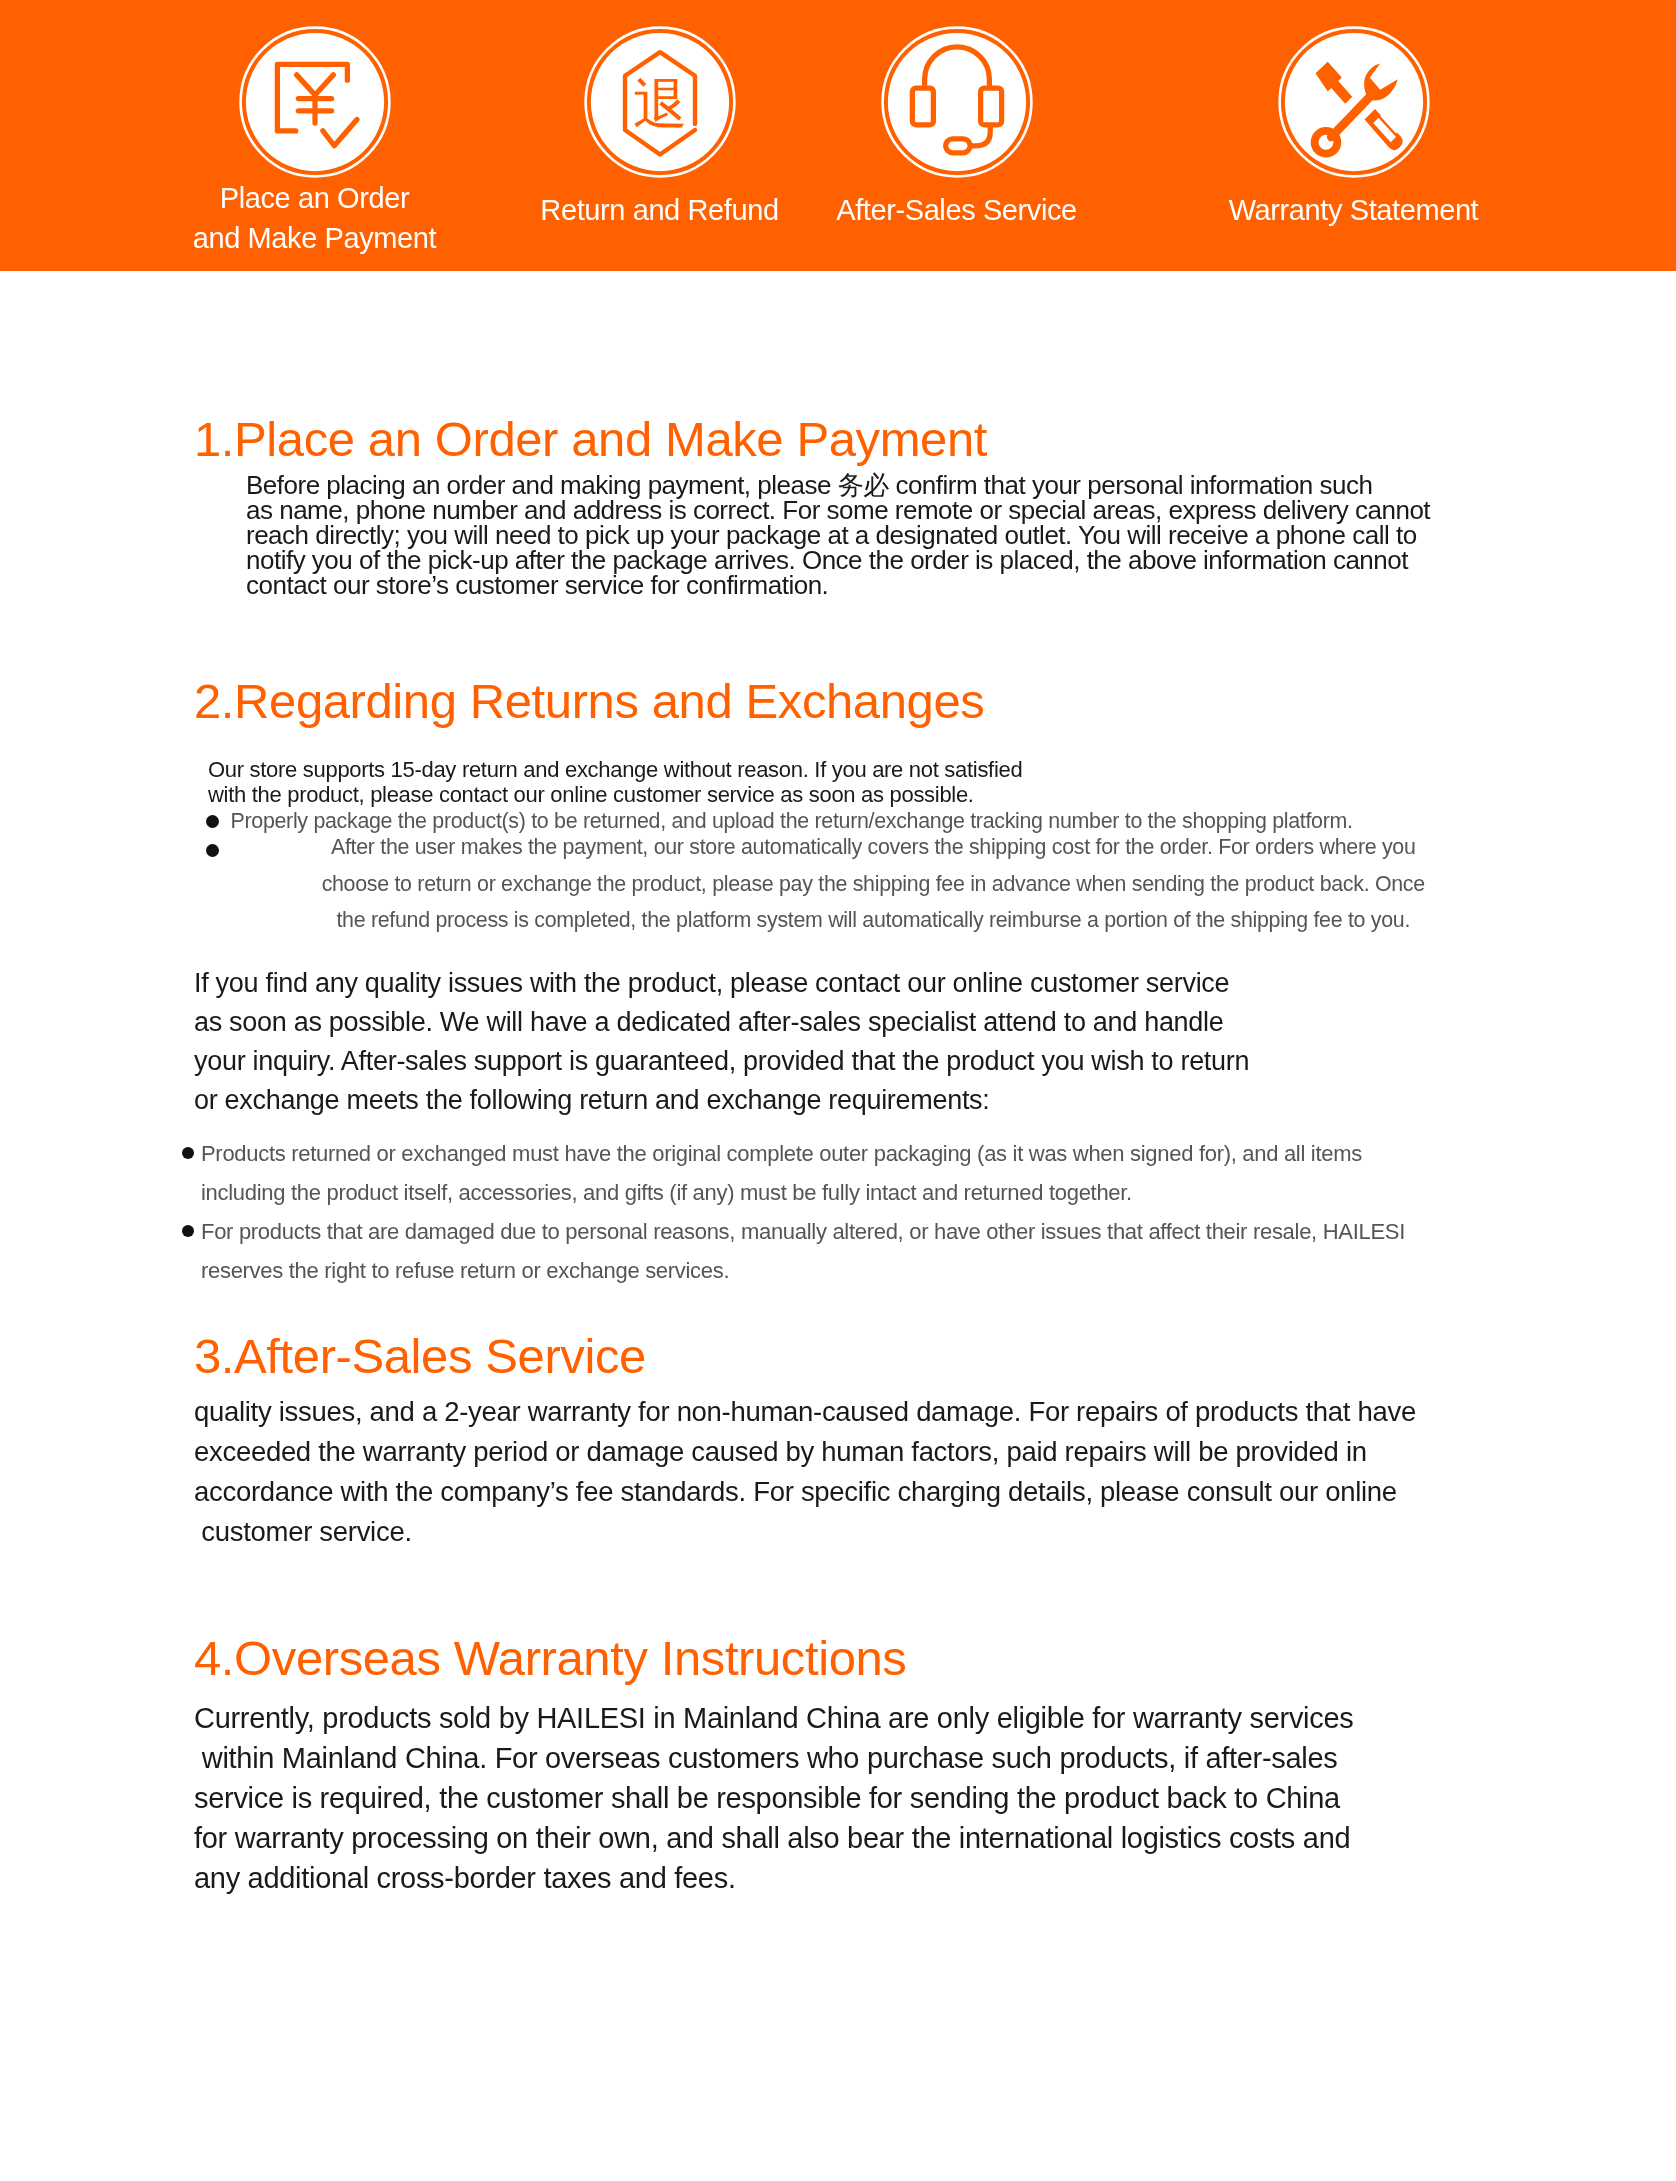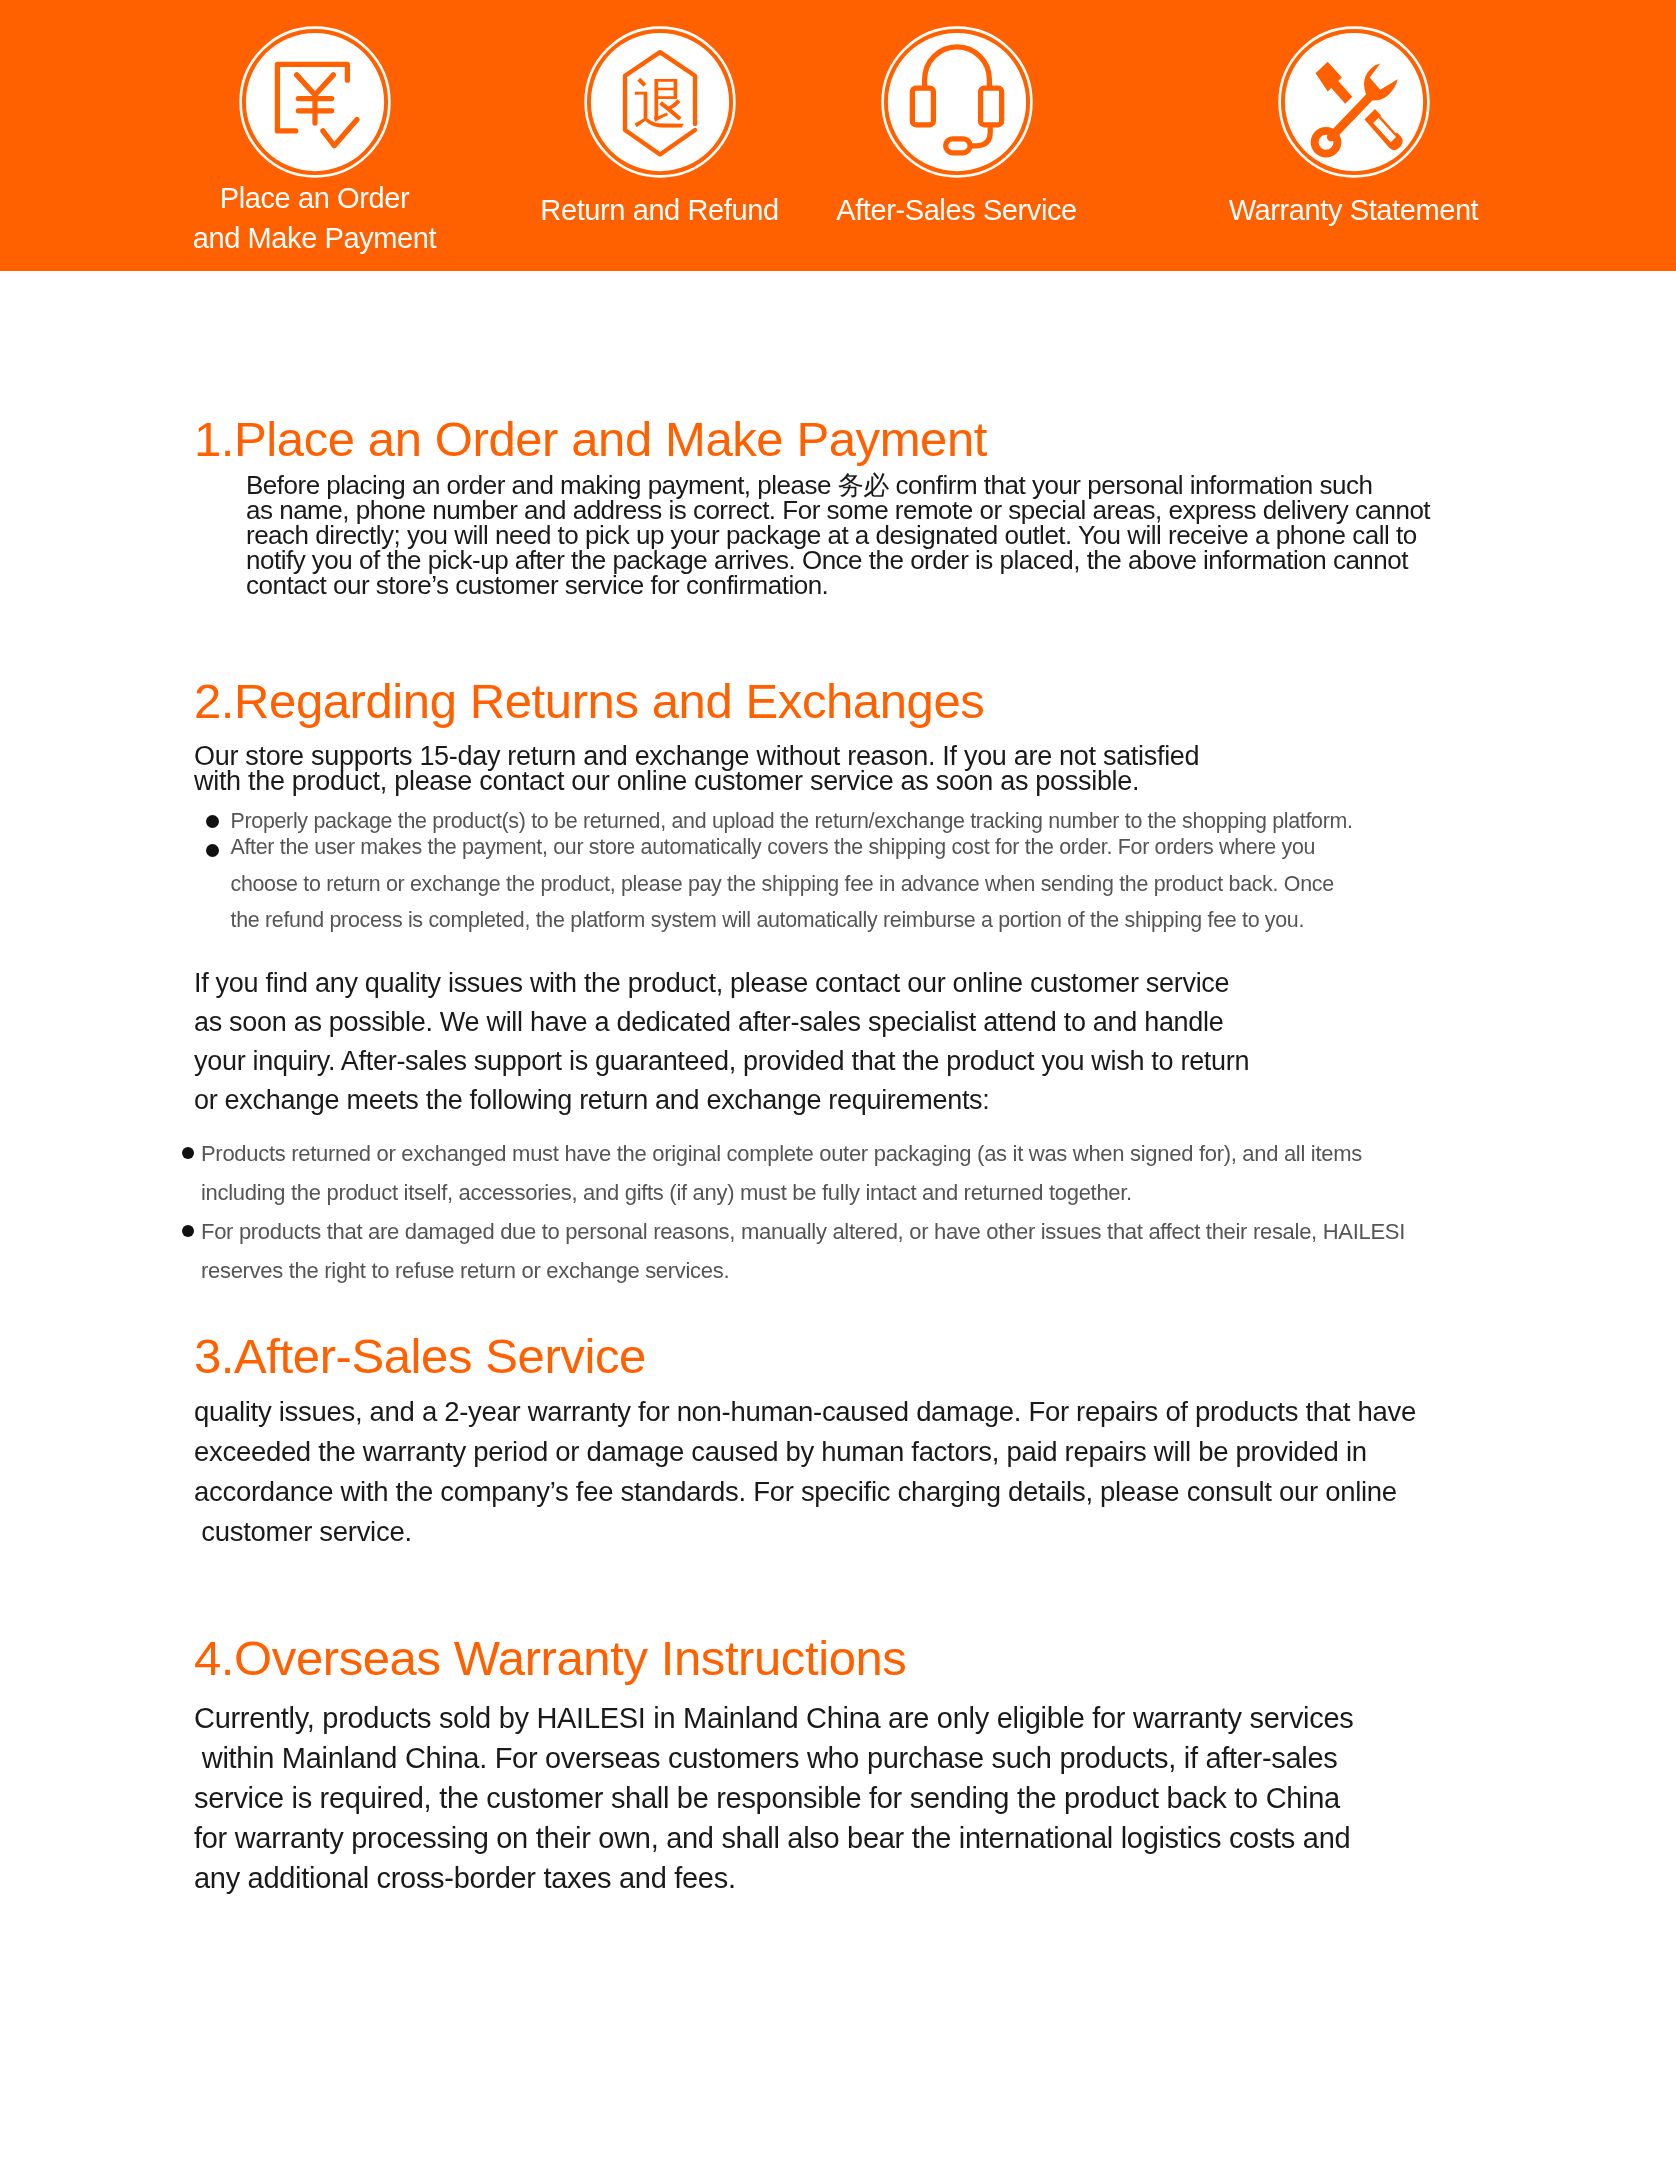--- a/index.html
+++ b/index.html
@@ -10,31 +10,31 @@
   .feature .ring { position: absolute; top: 24.5px; left: 50%; margin-left: -77px; width: 154px; height: 154px; }
   .feature .label { position: absolute; left: 0; right: 0; text-align: center; color: #ffffff;
                     font-size: 29px; line-height: 40px; letter-spacing: -0.4px; }
   .feature .label.one { top: 190px; }
   .feature .label.two { top: 178px; }
 
   .sec-title { position: absolute; left: 194px; color: #ff6000; font-size: 49px; font-weight: normal;
                margin: 0; letter-spacing: -0.4px; white-space: nowrap; }
   .p1 { position: absolute; left: 246px; top: 473px; width: 1275px; font-size: 26px; line-height: 25px;
         color: #1a1a1a; margin: 0; letter-spacing: -0.5px; }
-  .p2intro { position: absolute; left: 194px; top: 744px; width: 1135px; font-size: 27px; line-height: 24.5px;
-             color: #1a1a1a; margin: 0; letter-spacing: -0.3px; }
+  .p2intro { position: absolute; left: 194px; top: 744px; width: 1135px; font-size: 22px; line-height: 24.5px;
+             color: #1a1a1a; margin: 14px; letter-spacing: -0.3px; }
   .blist { position: absolute; list-style: none; margin: 0; padding: 0; color: #555555; }
   .blist li { position: relative; }
   .blist .dot { position: absolute; left: 0; width: 13px; height: 13px; border-radius: 50%; background: #111; }
   .bl1 { left: 206px; top: 808px; width: 1310px; font-size: 21.4px; line-height: 36px; letter-spacing: -0.3px; }
   .bl1 li { padding-left: 24.5px; }
   .bl1 li .dot { top: 10.5px; }
   .bl1 li.first { line-height: 26px; }
   .bl1 li.first .dot { top: 7px; }
-  .bl1 li.second { margin-top: 0px; line-height: 36px; }
+  .bl1 li.second { margin-top: 0px; line-height: 36px; text-align: center; }
   .bl1 li.second .dot { top: 9.6px; }
   .pq { position: absolute; left: 194px; top: 964px; width: 1223px; font-size: 27px; line-height: 39px;
         color: #1a1a1a; margin: 0; letter-spacing: -0.3px; }
   .bl2 { left: 182px; top: 1134px; width: 1275px; font-size: 22px; line-height: 39px; letter-spacing: -0.3px; }
   .bl2 li { padding-left: 19px; }
   .bl2 li .dot { top: 13px; width: 12.2px; height: 12.2px; }
   .pbody { position: absolute; left: 194px; width: 1310px; font-size: 27.5px; line-height: 40px;
            color: #1a1a1a; margin: 0; letter-spacing: -0.3px; }
   .p3 { top: 1392px; }
   .p4 { top: 1698px; font-size: 29px; }

